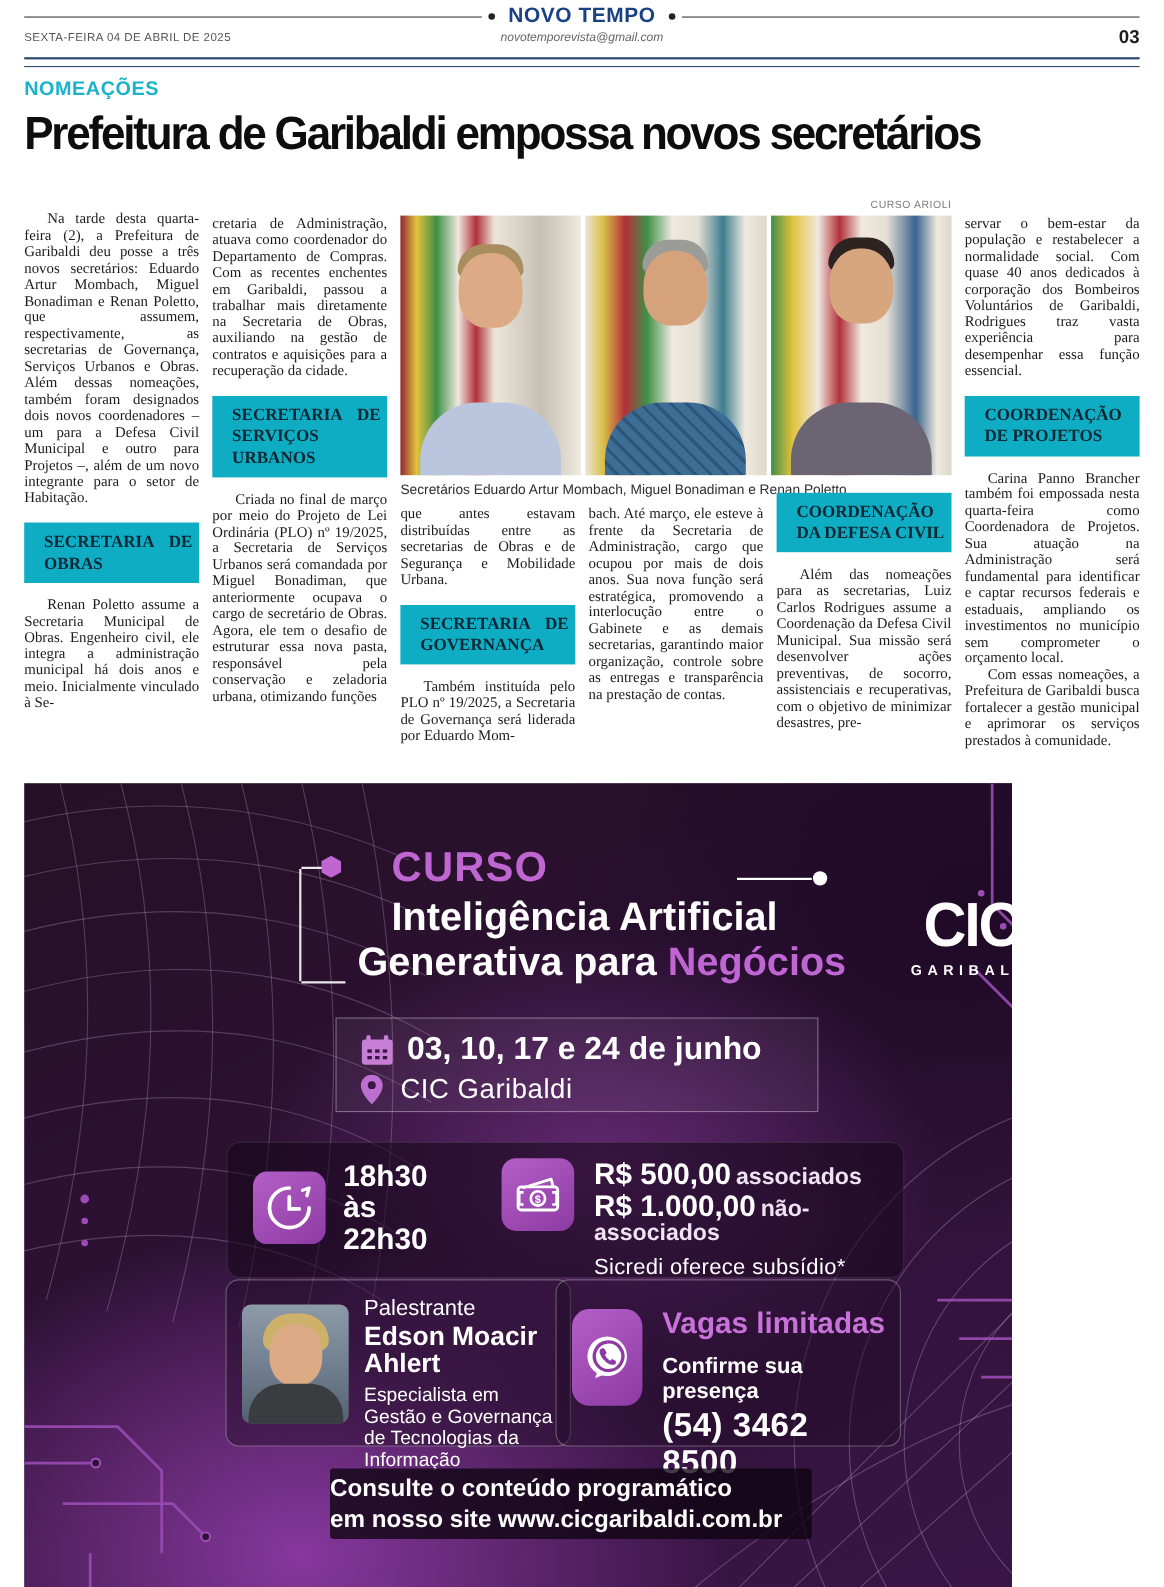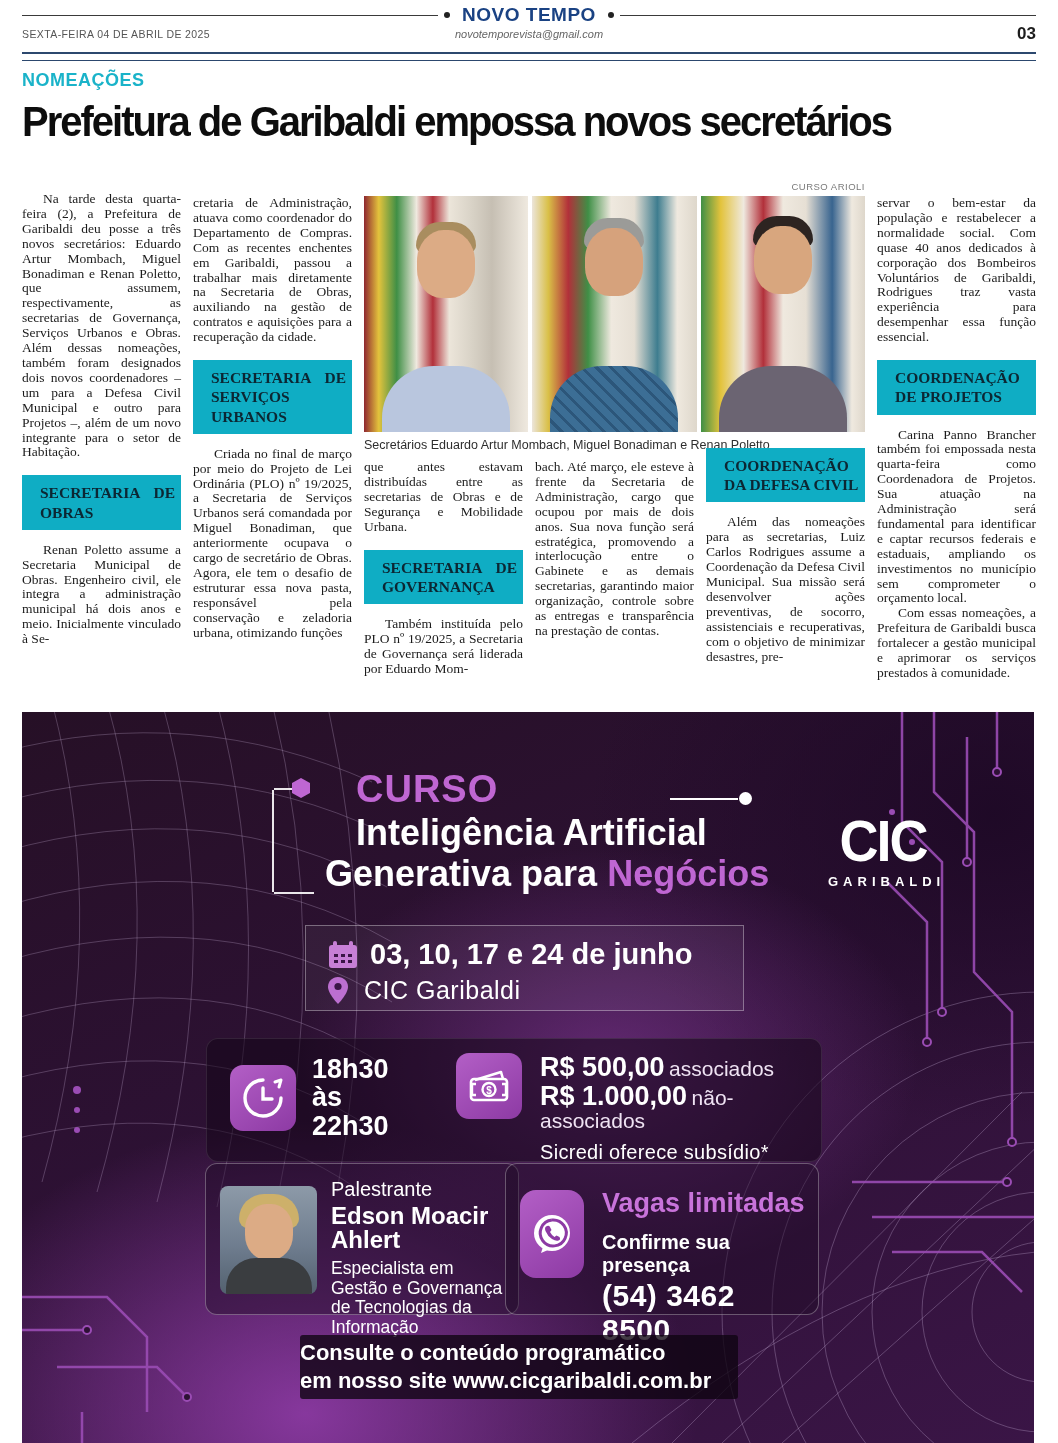--- a/index.html
+++ b/index.html
@@ -42,21 +42,21 @@
   .p-hair { position:absolute; left:50%; transform:translateX(-50%); width:60px; height:30px;
             border-radius:30px 30px 8px 8px; }
   .p-body { position:absolute; bottom:0; left:50%; transform:translateX(-50%);
             width:128px; height:66px; border-radius:52px 52px 0 0; }
   .photo-credit { position:absolute; top:181px; left:364px; width:501px; text-align:right;
                   font-size:9.5px; color:#7a7a7a; letter-spacing:.5px; }
   .photo-caption { position:absolute; top:438px; left:364px; width:501px;
                    font-size:12.5px; color:#2e2e2e; }
 
   
-  .ad { position:absolute; left:22px; top:712px; width:1012px; height:731px; overflow:hidden;
+  .ad { position:absolute; left:22px; top:712px; width:898px; height:731px; overflow:hidden;
         color:#fff;
         background:
           radial-gradient(430px 300px at 58% 48%, rgba(148,64,172,.50), rgba(148,64,172,0) 72%),
           radial-gradient(560px 420px at 28% 96%, rgba(158,66,184,.78), rgba(158,66,184,0) 70%),
           radial-gradient(520px 400px at 96% 14%, rgba(30,9,38,.95), rgba(30,9,38,0) 78%),
           linear-gradient(158deg,#261026 0%, #2d1134 45%, #3a1546 100%); }
   .ad-decor { position:absolute; left:0; top:0; }
 
   .ad-bracket { position:absolute; left:250px; top:78px; width:44px; height:102px;
                 border-left:2px solid rgba(255,255,255,.9); }
@@ -93,21 +93,21 @@
                  border-radius:12px; background:rgba(20,6,24,.55);
                  border:1px solid rgba(255,255,255,.10); }
   .icon-sq { width:66px; height:66px; border-radius:13px; flex:0 0 auto;
              background:linear-gradient(145deg,#b35fc6,#8d3aa4);
              display:flex; align-items:center; justify-content:center; }
   .time-wrap { position:absolute; left:23px; top:16px; display:flex; gap:16px; align-items:center; }
   .time-text { font-size:27px; font-weight:700; line-height:1.05; }
   .price-wrap { position:absolute; left:249px; top:14px; display:flex; gap:18px; }
   .price-lines { line-height:1.06; }
   .price-big { font-size:27px; font-weight:700; }
-  .price-small { font-size:21px; font-weight:400; color:#efe3f3; }
+  .price-small { font-size:21px; font-weight:700; color:#efe3f3; }
   .subsidy { margin-top:10px; font-size:20px; font-weight:400; letter-spacing:.3px; }
 
   .speaker-panel { position:absolute; left:183px; top:451px; width:312px; height:150px;
                    border-radius:12px; background:rgba(32,11,38,.45);
                    border:1px solid rgba(255,255,255,.30); }
   .speaker-photo { position:absolute; left:14px; top:22px; width:97px; height:108px;
                    border-radius:8px; overflow:hidden;
                    background:linear-gradient(180deg,#8d9aa8 0%,#6f7d8f 55%,#53616f 100%); }
   .sp-hair { position:absolute; left:19px; top:8px; width:60px; height:34px; border-radius:28px 28px 10px 10px; background:#cdb06a; }
   .sp-face { position:absolute; left:25px; top:18px; width:48px; height:56px; border-radius:45%; background:#dcab85; }

